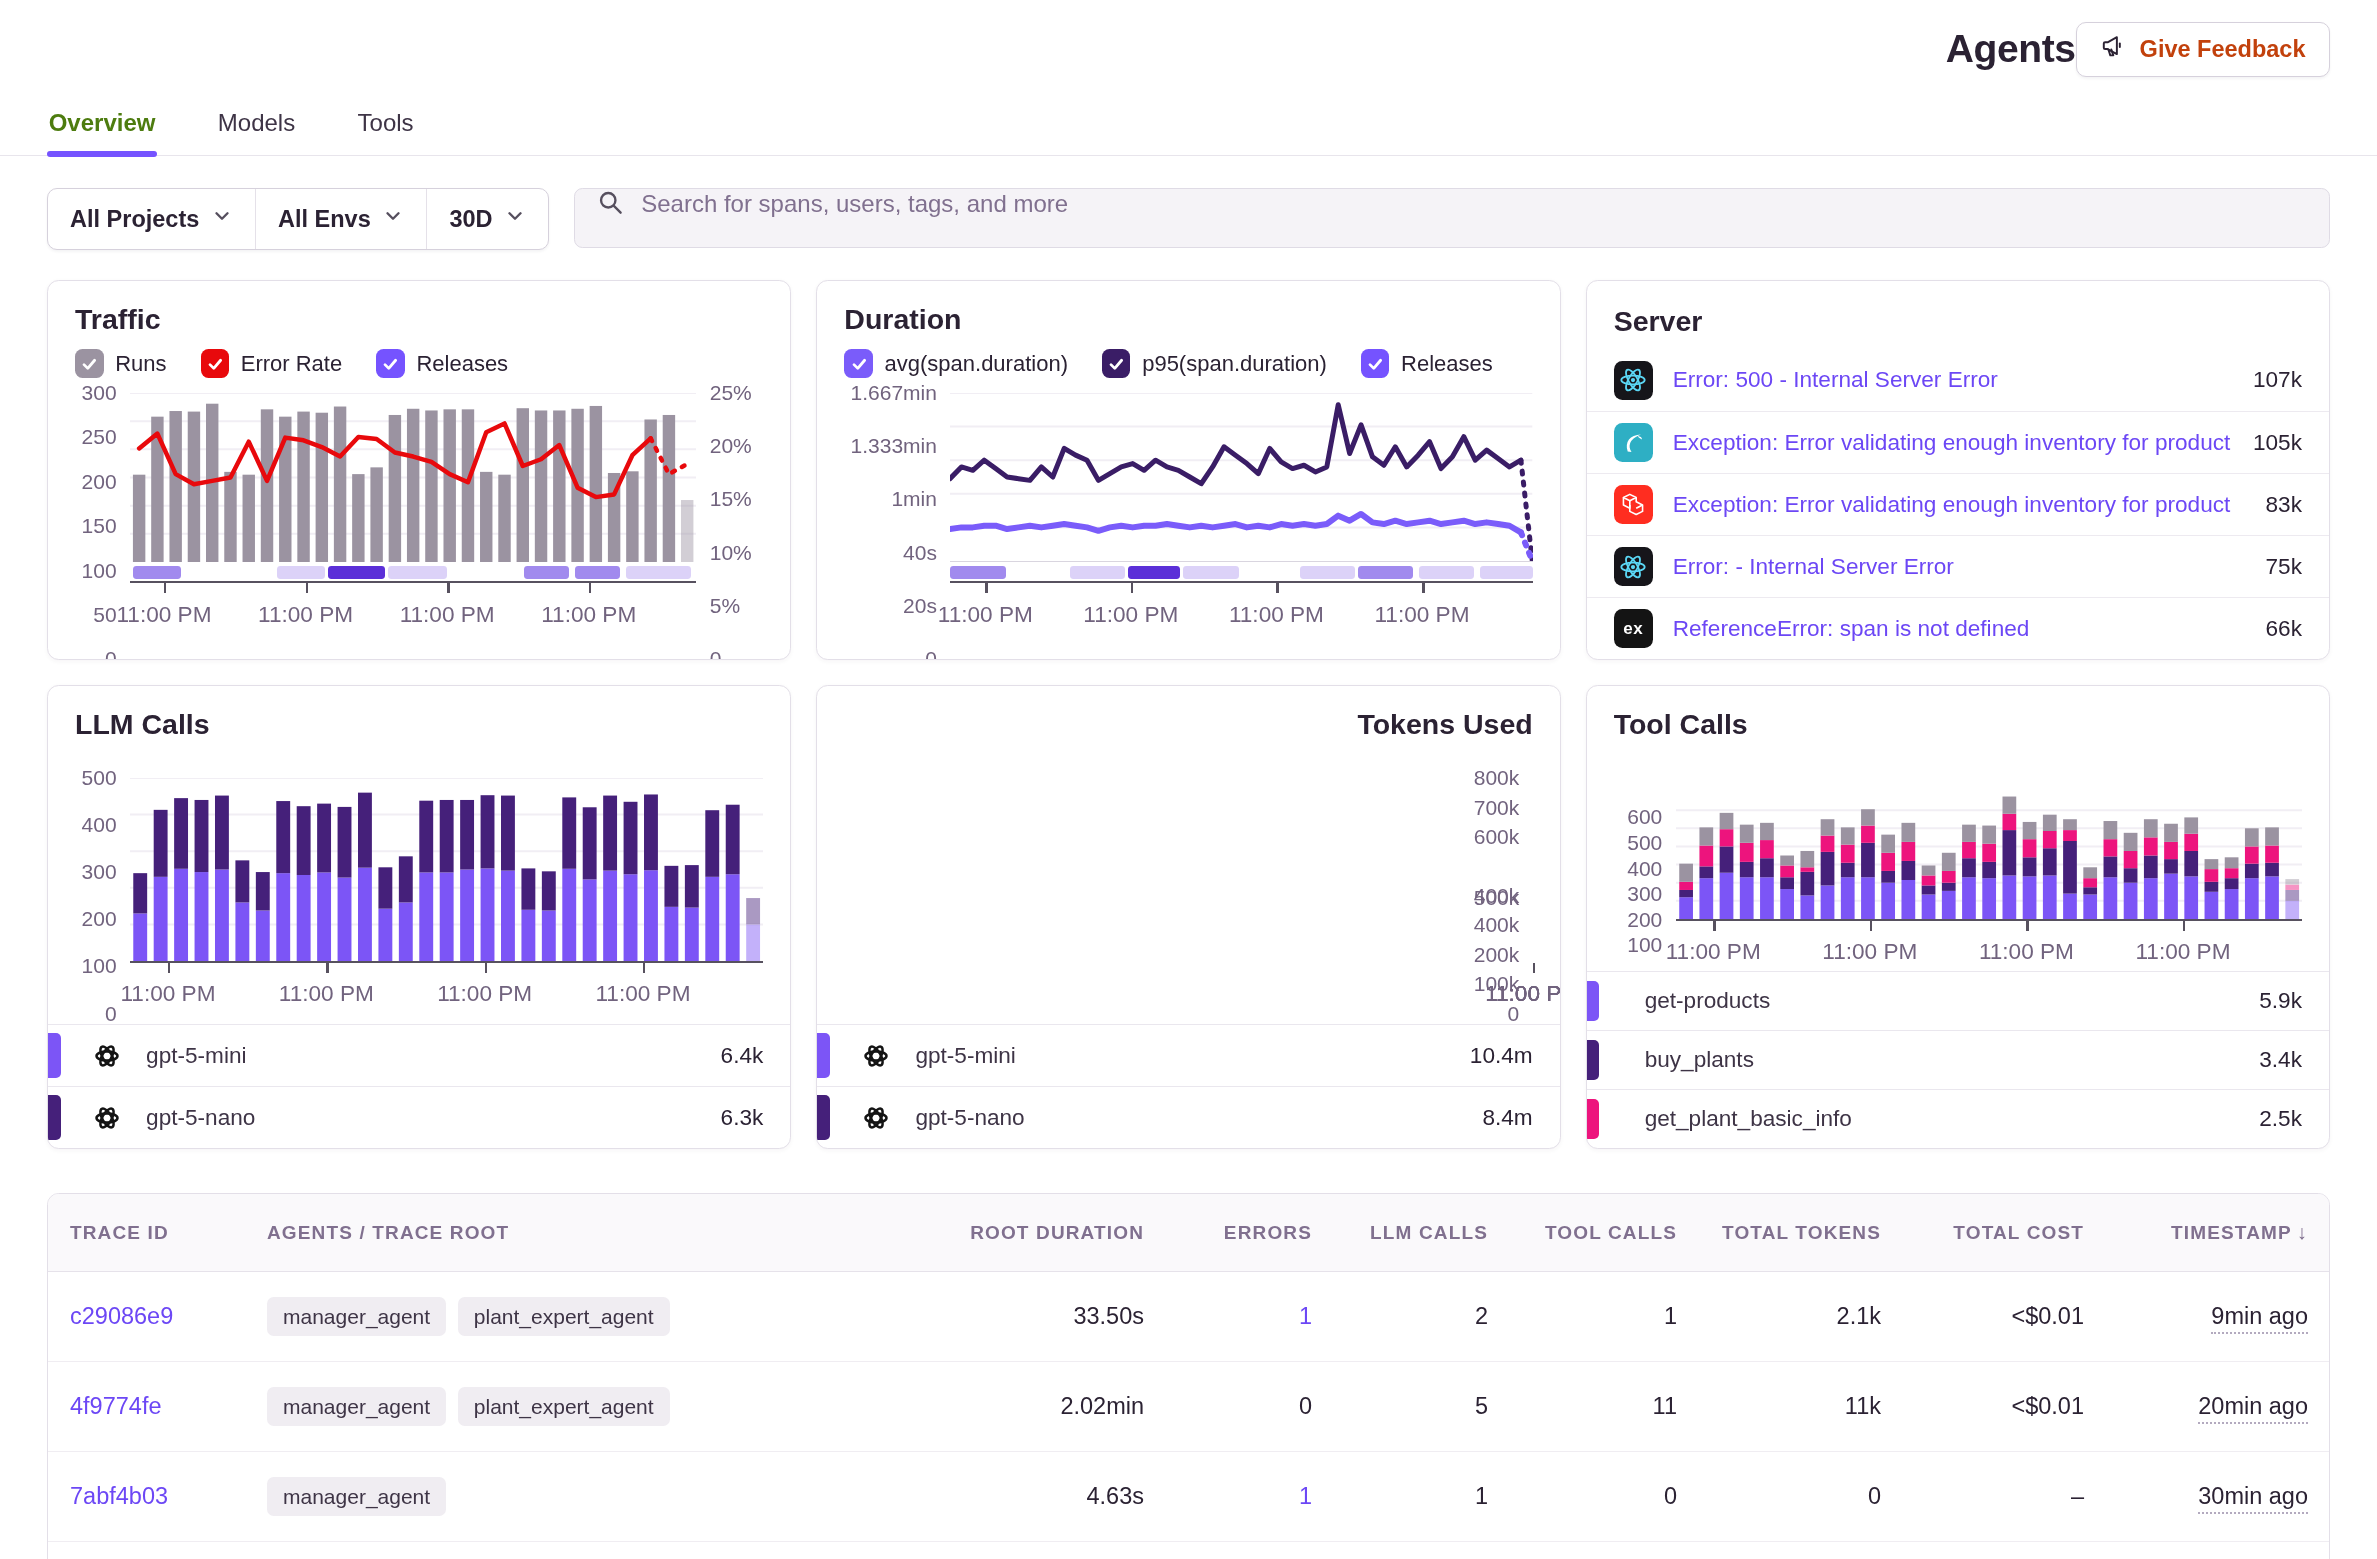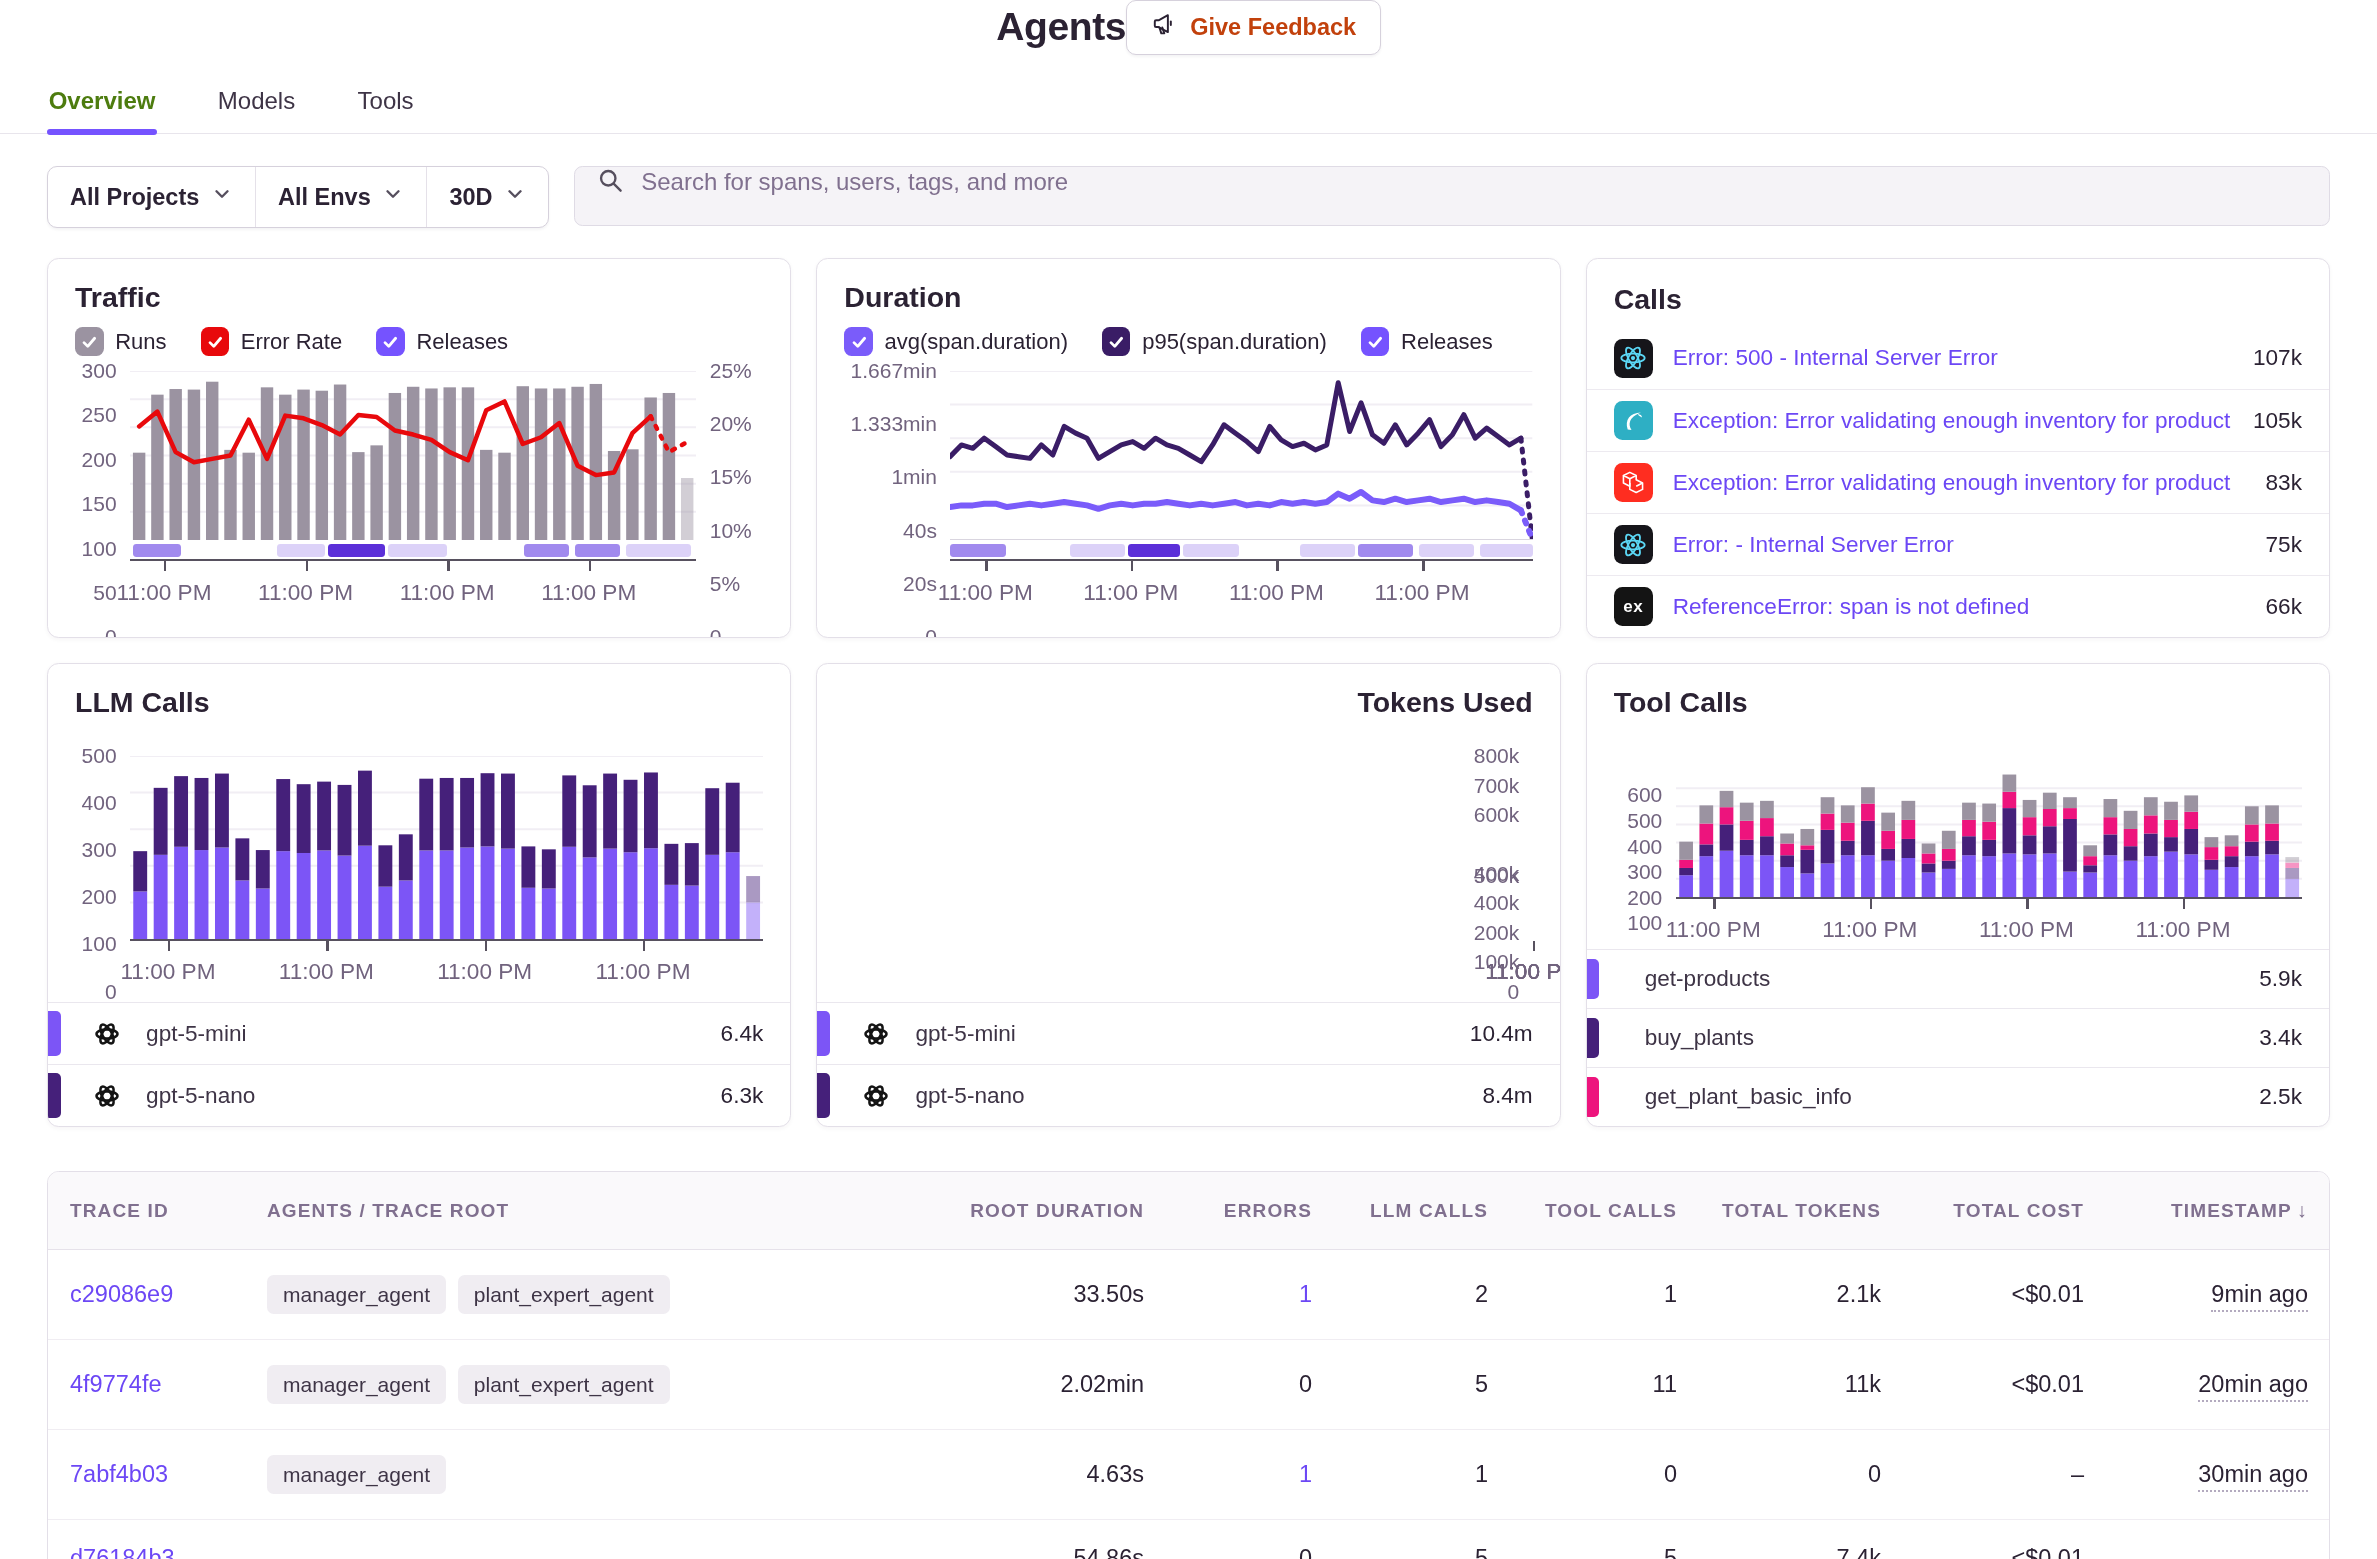--- a/index.html
+++ b/index.html
@@ -5,21 +5,21 @@
   * { box-sizing: border-box; }
   html,body { margin:0; padding:0; }
   body {
     width:2377px; height:1559px; overflow:hidden;
     background:#ffffff; color:#2B2233;
     font-family:"Liberation Sans", sans-serif;
   }
   .page { padding:0 47px; }
 
   
-  .hdr { display:flex; justify-content:center; align-items:flex-start; }
+  .hdr { display:flex; justify-content:flex-end; align-items:flex-start; padding-top:22px; }
   .hdr h1 { margin:5px 0 0; font-size:39px; font-weight:700; letter-spacing:-0.4px; }
   .feedback-btn {
     display:flex; align-items:center; gap:12.6px; padding:0 23.5px; height:55px;
     border:1.7px solid #D6D1DC; border-radius:10px; background:#fff;
     font-size:23.5px; font-weight:700; color:#c2410c; cursor:pointer;
     box-shadow:0 1.7px 2.5px rgba(43,34,51,.05);
   }
   .feedback-btn svg { width:27px; height:27px; }
 
   
@@ -421,21 +421,21 @@
                 <span style="left: 31%;">11:00 PM</span>
                 <span style="left: 56%;">11:00 PM</span>
                 <span style="left: 81%;">11:00 PM</span>
               </div>
           </div>
         </div>
       </div>
     </section>
 
     <section class="card">
-      <h2 class="issues-title">Calls</h2>
+      <h2 class="issues-title">Server</h2>
       <div>
         <div class="issue-row">
           <span class="issue-icon" style="background:#16151A">
               <svg viewBox="0 0 32 32" fill="none" stroke="#5BD7F5" stroke-width="1.7">
                 <ellipse cx="16" cy="16" rx="11" ry="4.2"></ellipse>
                 <ellipse cx="16" cy="16" rx="11" ry="4.2" transform="rotate(60 16 16)"></ellipse>
                 <ellipse cx="16" cy="16" rx="11" ry="4.2" transform="rotate(120 16 16)"></ellipse>
                 <circle cx="16" cy="16" r="2" fill="#5BD7F5" stroke="none"></circle>
               </svg>
             </span>

